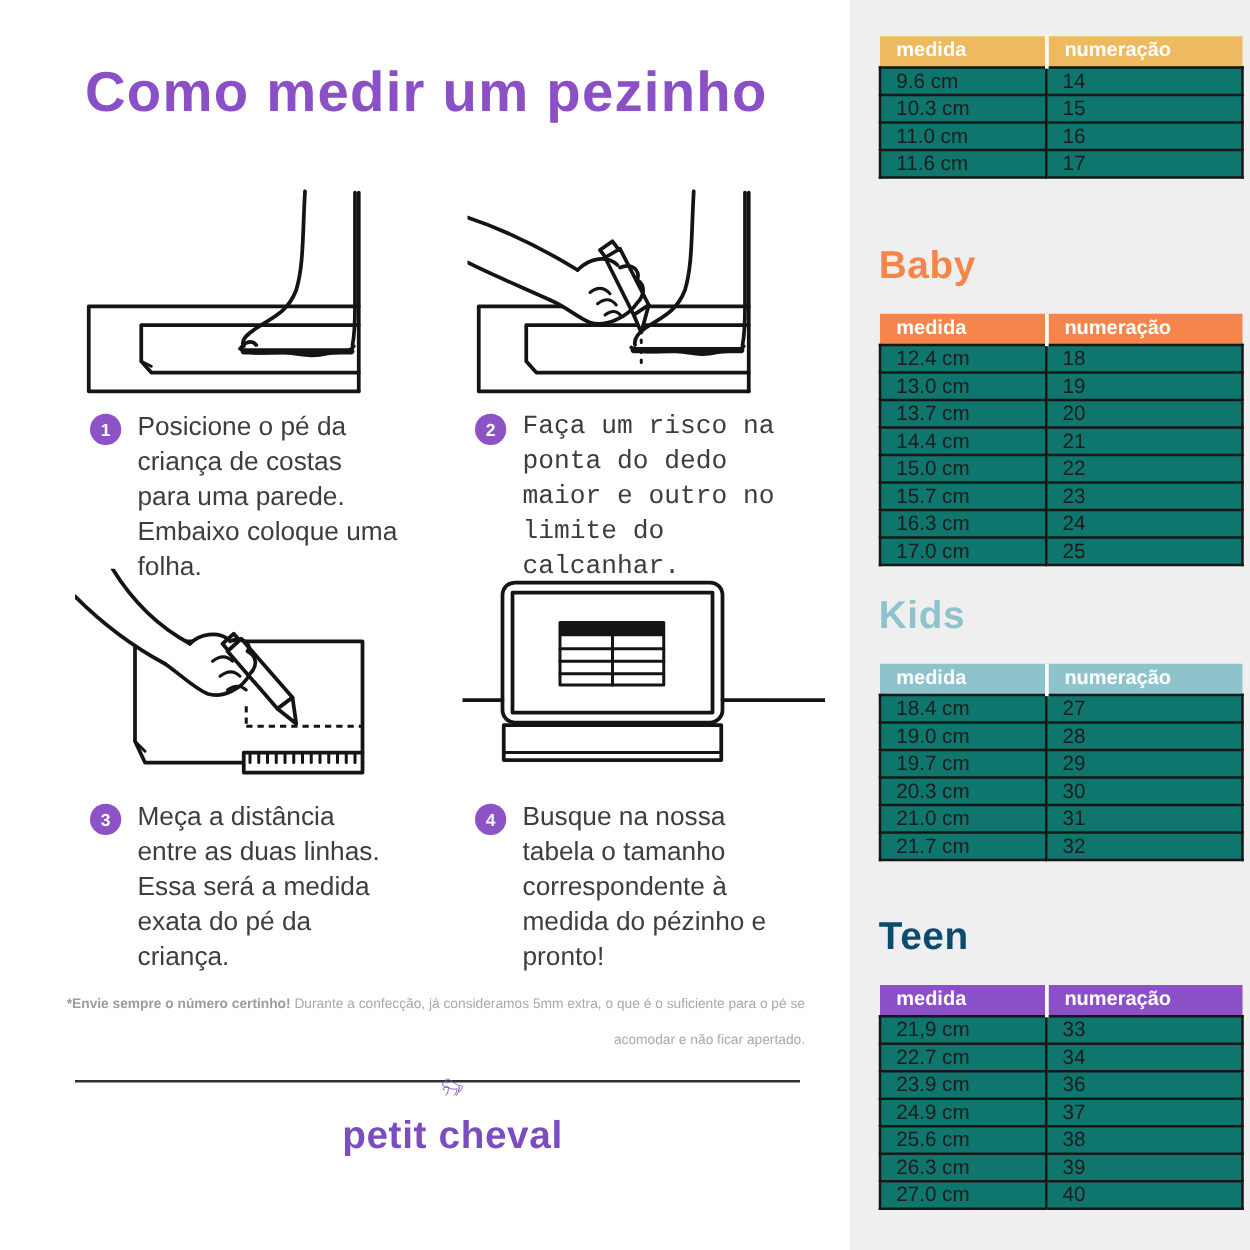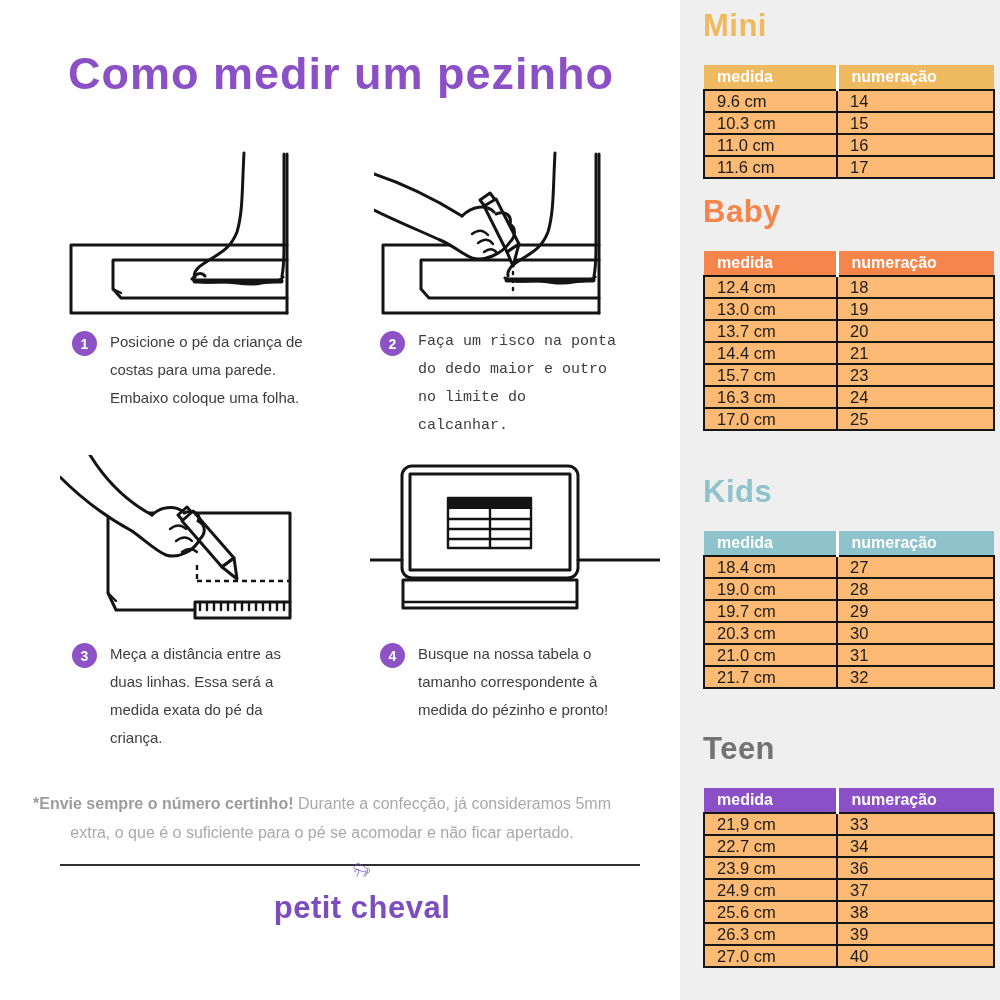--- a/index.html
+++ b/index.html
@@ -34,29 +34,29 @@
   .step{position:absolute;display:flex;gap:13px;}
   #step1{left:72px;top:328px;}
   #step2{left:380px;top:328px;}
   #step3{left:72px;top:640px;}
   #step4{left:380px;top:640px;}
   .badge{
     width:25px;height:25px;border-radius:50%;flex:none;margin-top:3px;
     background:#8C52C6;color:#fff;font-size:14px;font-weight:700;
     display:flex;align-items:center;justify-content:center;
   }
-  .step p{margin:0;font-size:15px;line-height:28px;color:#3D3D3D;font-weight:500;}
+  .step p{margin:0;font-size:21px;line-height:28px;color:#3D3D3D;font-weight:500;}
   #step1 p{width:208px;}
   #step2 p{width:204px;font-family:Liberation Mono, monospace;}
   #step3 p{width:204px;}
   #step4 p{width:212px;}
 
   .note{
-    position:absolute;left:16px;top:789px;width:612px;margin:0;
-    text-align:center;font-size:16px;line-height:29px;
+    position:absolute;left:32px;top:789px;width:612px;margin:0;
+    text-align:right;font-size:11px;line-height:29px;
     color:#A9A9A9;font-weight:500;
   }
   .note b{color:#9C9C9C;font-weight:700;}
   .divider{position:absolute;left:60px;top:864px;width:580px;height:2px;background:#303030;}
 
   .logo{position:absolute;left:0;top:862px;width:724px;height:64px;
     display:flex;align-items:center;justify-content:center;gap:12px;flex-direction:column;}
   .logo-horse{fill:none;stroke:#7C4DBE;stroke-width:2.6;stroke-linecap:round;stroke-linejoin:round;}
   .logo-text{font-size:31px;font-weight:700;color:#7C4DBE;letter-spacing:0.5px;}
 
@@ -69,21 +69,21 @@
   .sec-teen{top:731px;}
   .sec-title{margin:0;font-size:31px;line-height:36px;font-weight:800;letter-spacing:0.5px;}
   .size-table{border-collapse:collapse;table-layout:fixed;width:292px;margin-top:21px;}
   .size-table th{
     height:21px;font-size:16px;font-weight:700;color:#ffffff;
     text-align:left;padding:1px 0 2px 13px;
   }
   .size-table th+th{border-left:3px solid #ffffff;}
   .size-table td{
     height:20px;font-size:16.5px;font-weight:500;color:#1C1C1C;
-    background:#fdba74;border:2px solid #161616;padding:0 0 0 12px;
+    background:#0f766e;border:2px solid #161616;padding:0 0 0 12px;
   }
   .size-table col.c1{width:133px;}
 </style>
 </head>
 <body>
 
 <div class="page">
 
   <h1 class="main-title">Como medir um pezinho</h1>
 
@@ -221,21 +221,20 @@
       <path class="logo-horse" d="M44,32 C43,40 40,46 36,50"></path>
       <path class="logo-horse" d="M20,28 C26,33 34,34 42,32"></path>
       <path class="logo-horse" d="M20,28 C20,36 17,44 13,50"></path>
       <path class="logo-horse" d="M17,26 C12,28 7,27 5,31 C4,34 7,36 9,34"></path>
     </svg>
     <span class="logo-text">petit cheval</span>
   </div>
 
   <div class="right-panel">
       <section class="size-section sec-mini">
-        <h2 class="sec-title" style="color: rgb(239, 185, 95);">Mini</h2>
         <table class="size-table">
           <colgroup>
             <col class="c1">
             <col>
           </colgroup>
           <thead>
             <tr>
               <th style="background: rgb(239, 185, 95);">medida</th>
               <th style="background: rgb(239, 185, 95);">numeração</th>
             </tr>
@@ -284,20 +283,24 @@
             </tr>
             <tr>
               <td>13.7 cm</td>
               <td>20</td>
             </tr>
             <tr>
               <td>14.4 cm</td>
               <td>21</td>
             </tr>
             <tr>
+              <td>15.0 cm</td>
+              <td>22</td>
+            </tr>
+            <tr>
               <td>15.7 cm</td>
               <td>23</td>
             </tr>
             <tr>
               <td>16.3 cm</td>
               <td>24</td>
             </tr>
             <tr>
               <td>17.0 cm</td>
               <td>25</td>
@@ -340,21 +343,21 @@
               <td>31</td>
             </tr>
             <tr>
               <td>21.7 cm</td>
               <td>32</td>
             </tr>
           </tbody>
         </table>
       </section>
       <section class="size-section sec-teen">
-        <h2 class="sec-title" style="color: #737373;">Teen</h2>
+        <h2 class="sec-title" style="color: #0c4a6e;">Teen</h2>
         <table class="size-table">
           <colgroup>
             <col class="c1">
             <col>
           </colgroup>
           <thead>
             <tr>
               <th style="background: rgb(139, 80, 199);">medida</th>
               <th style="background: rgb(139, 80, 199);">numeração</th>
             </tr>

